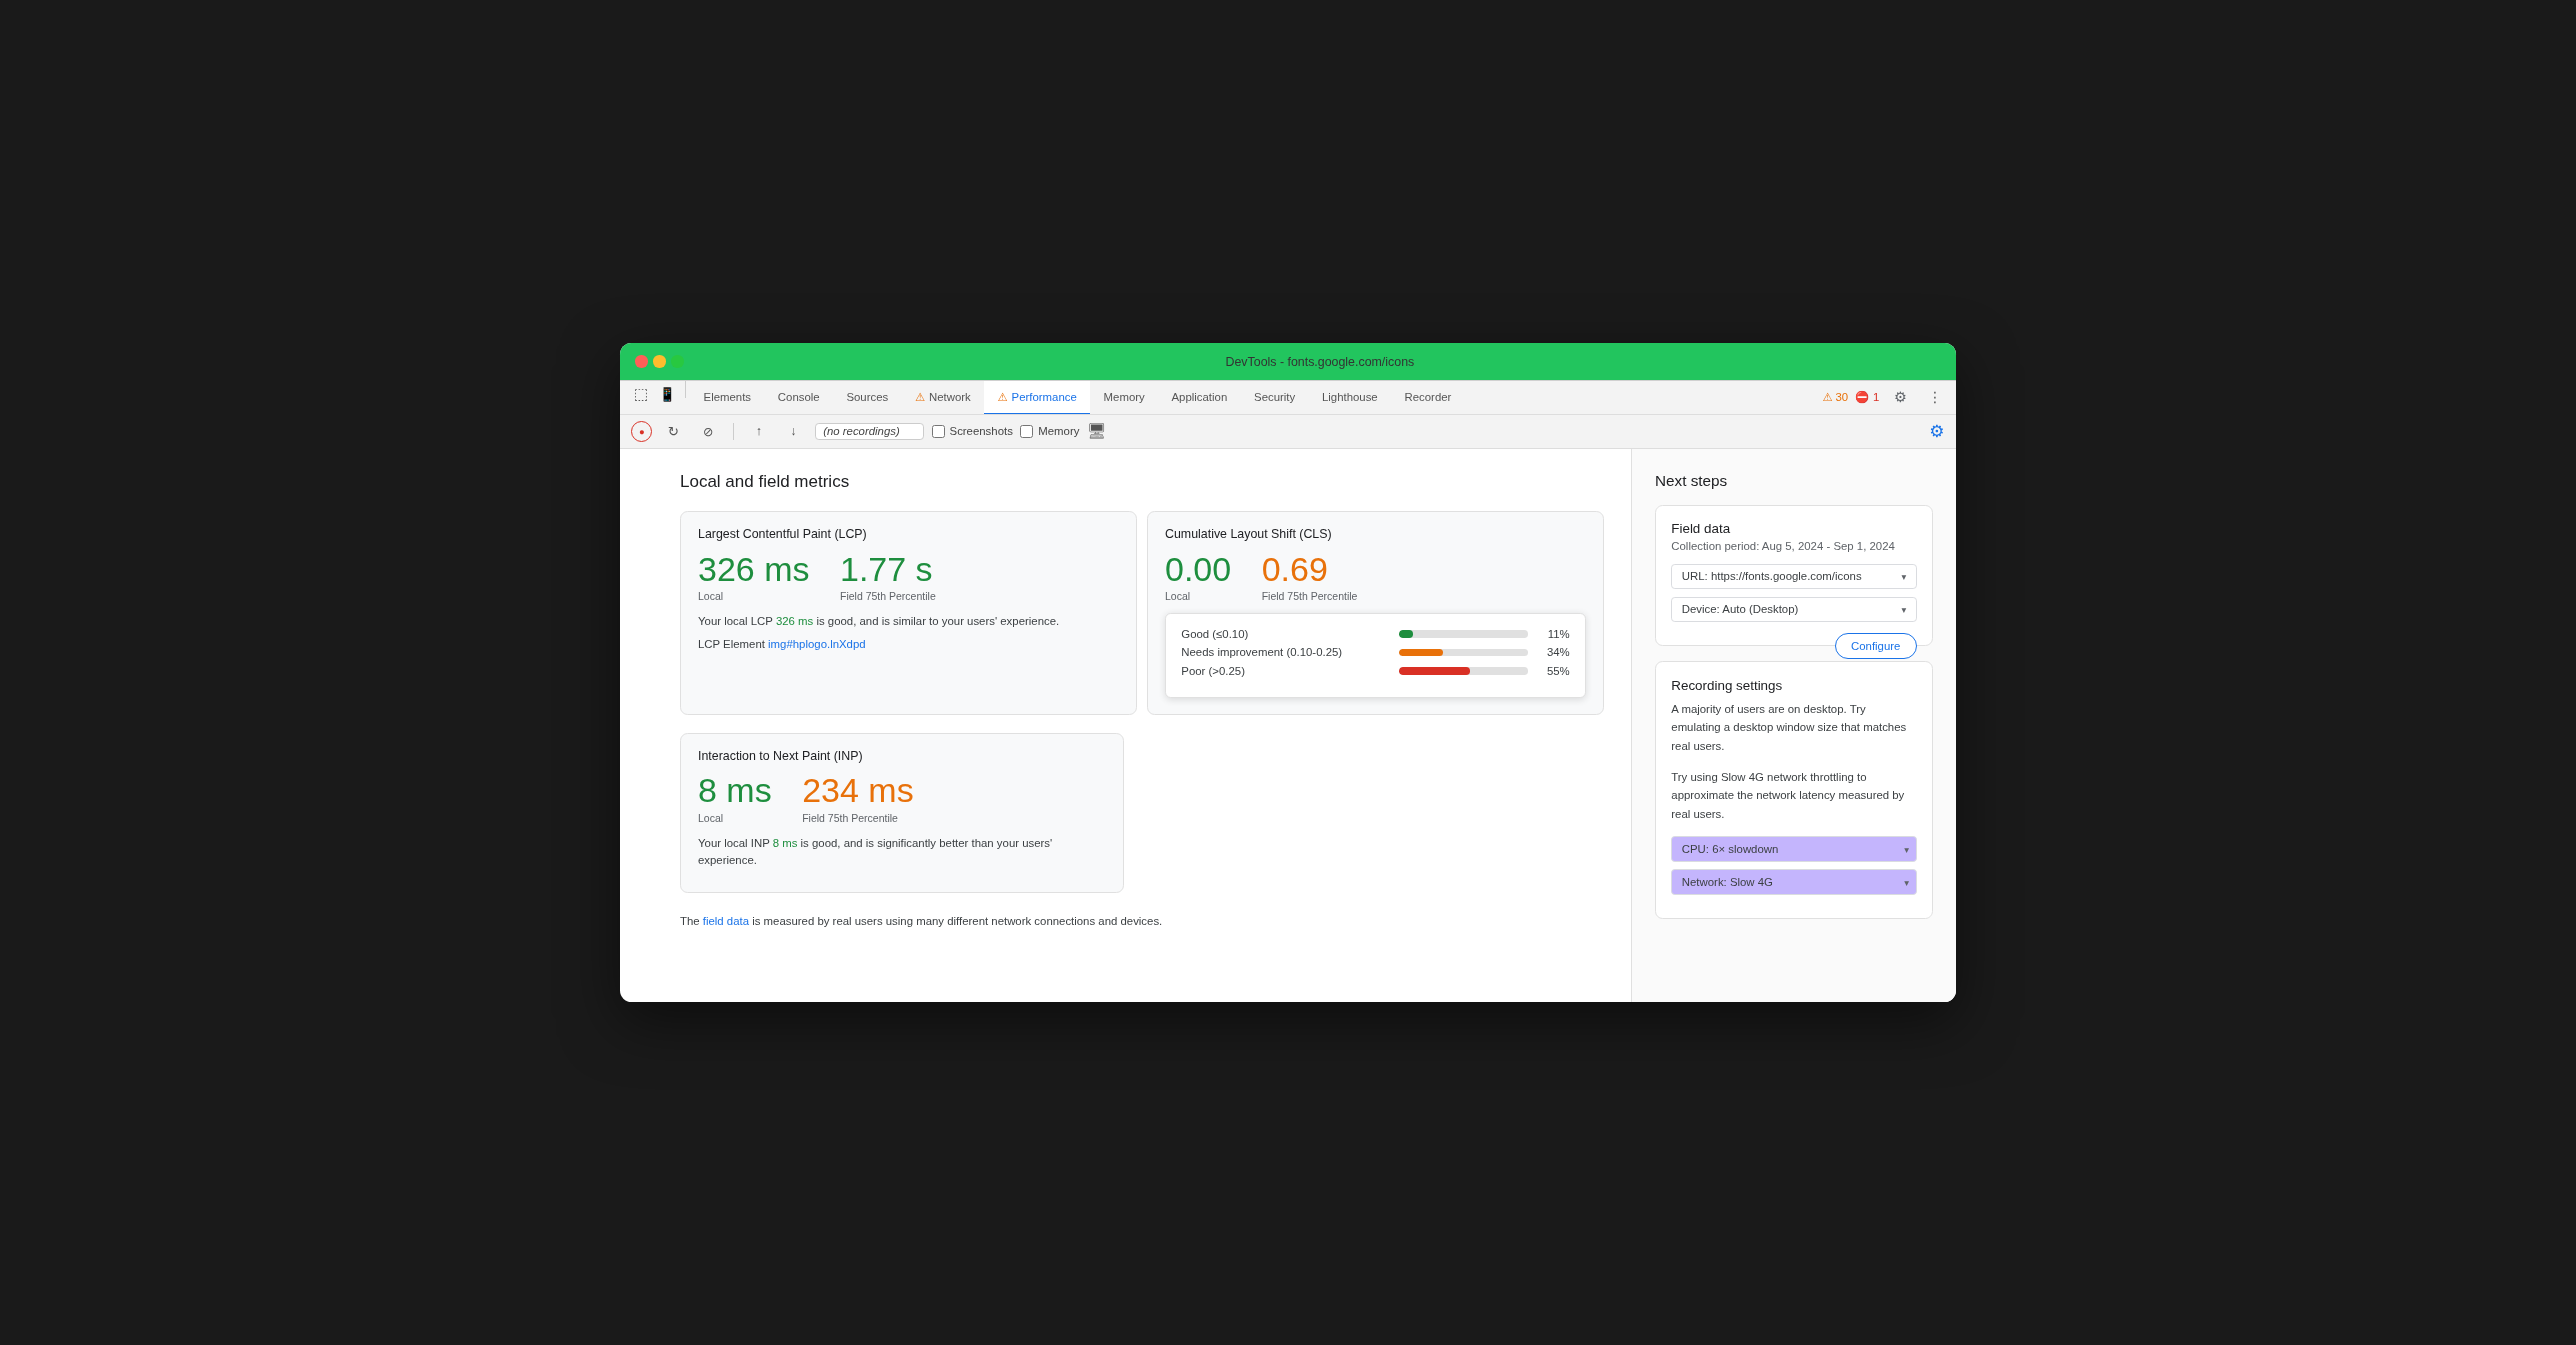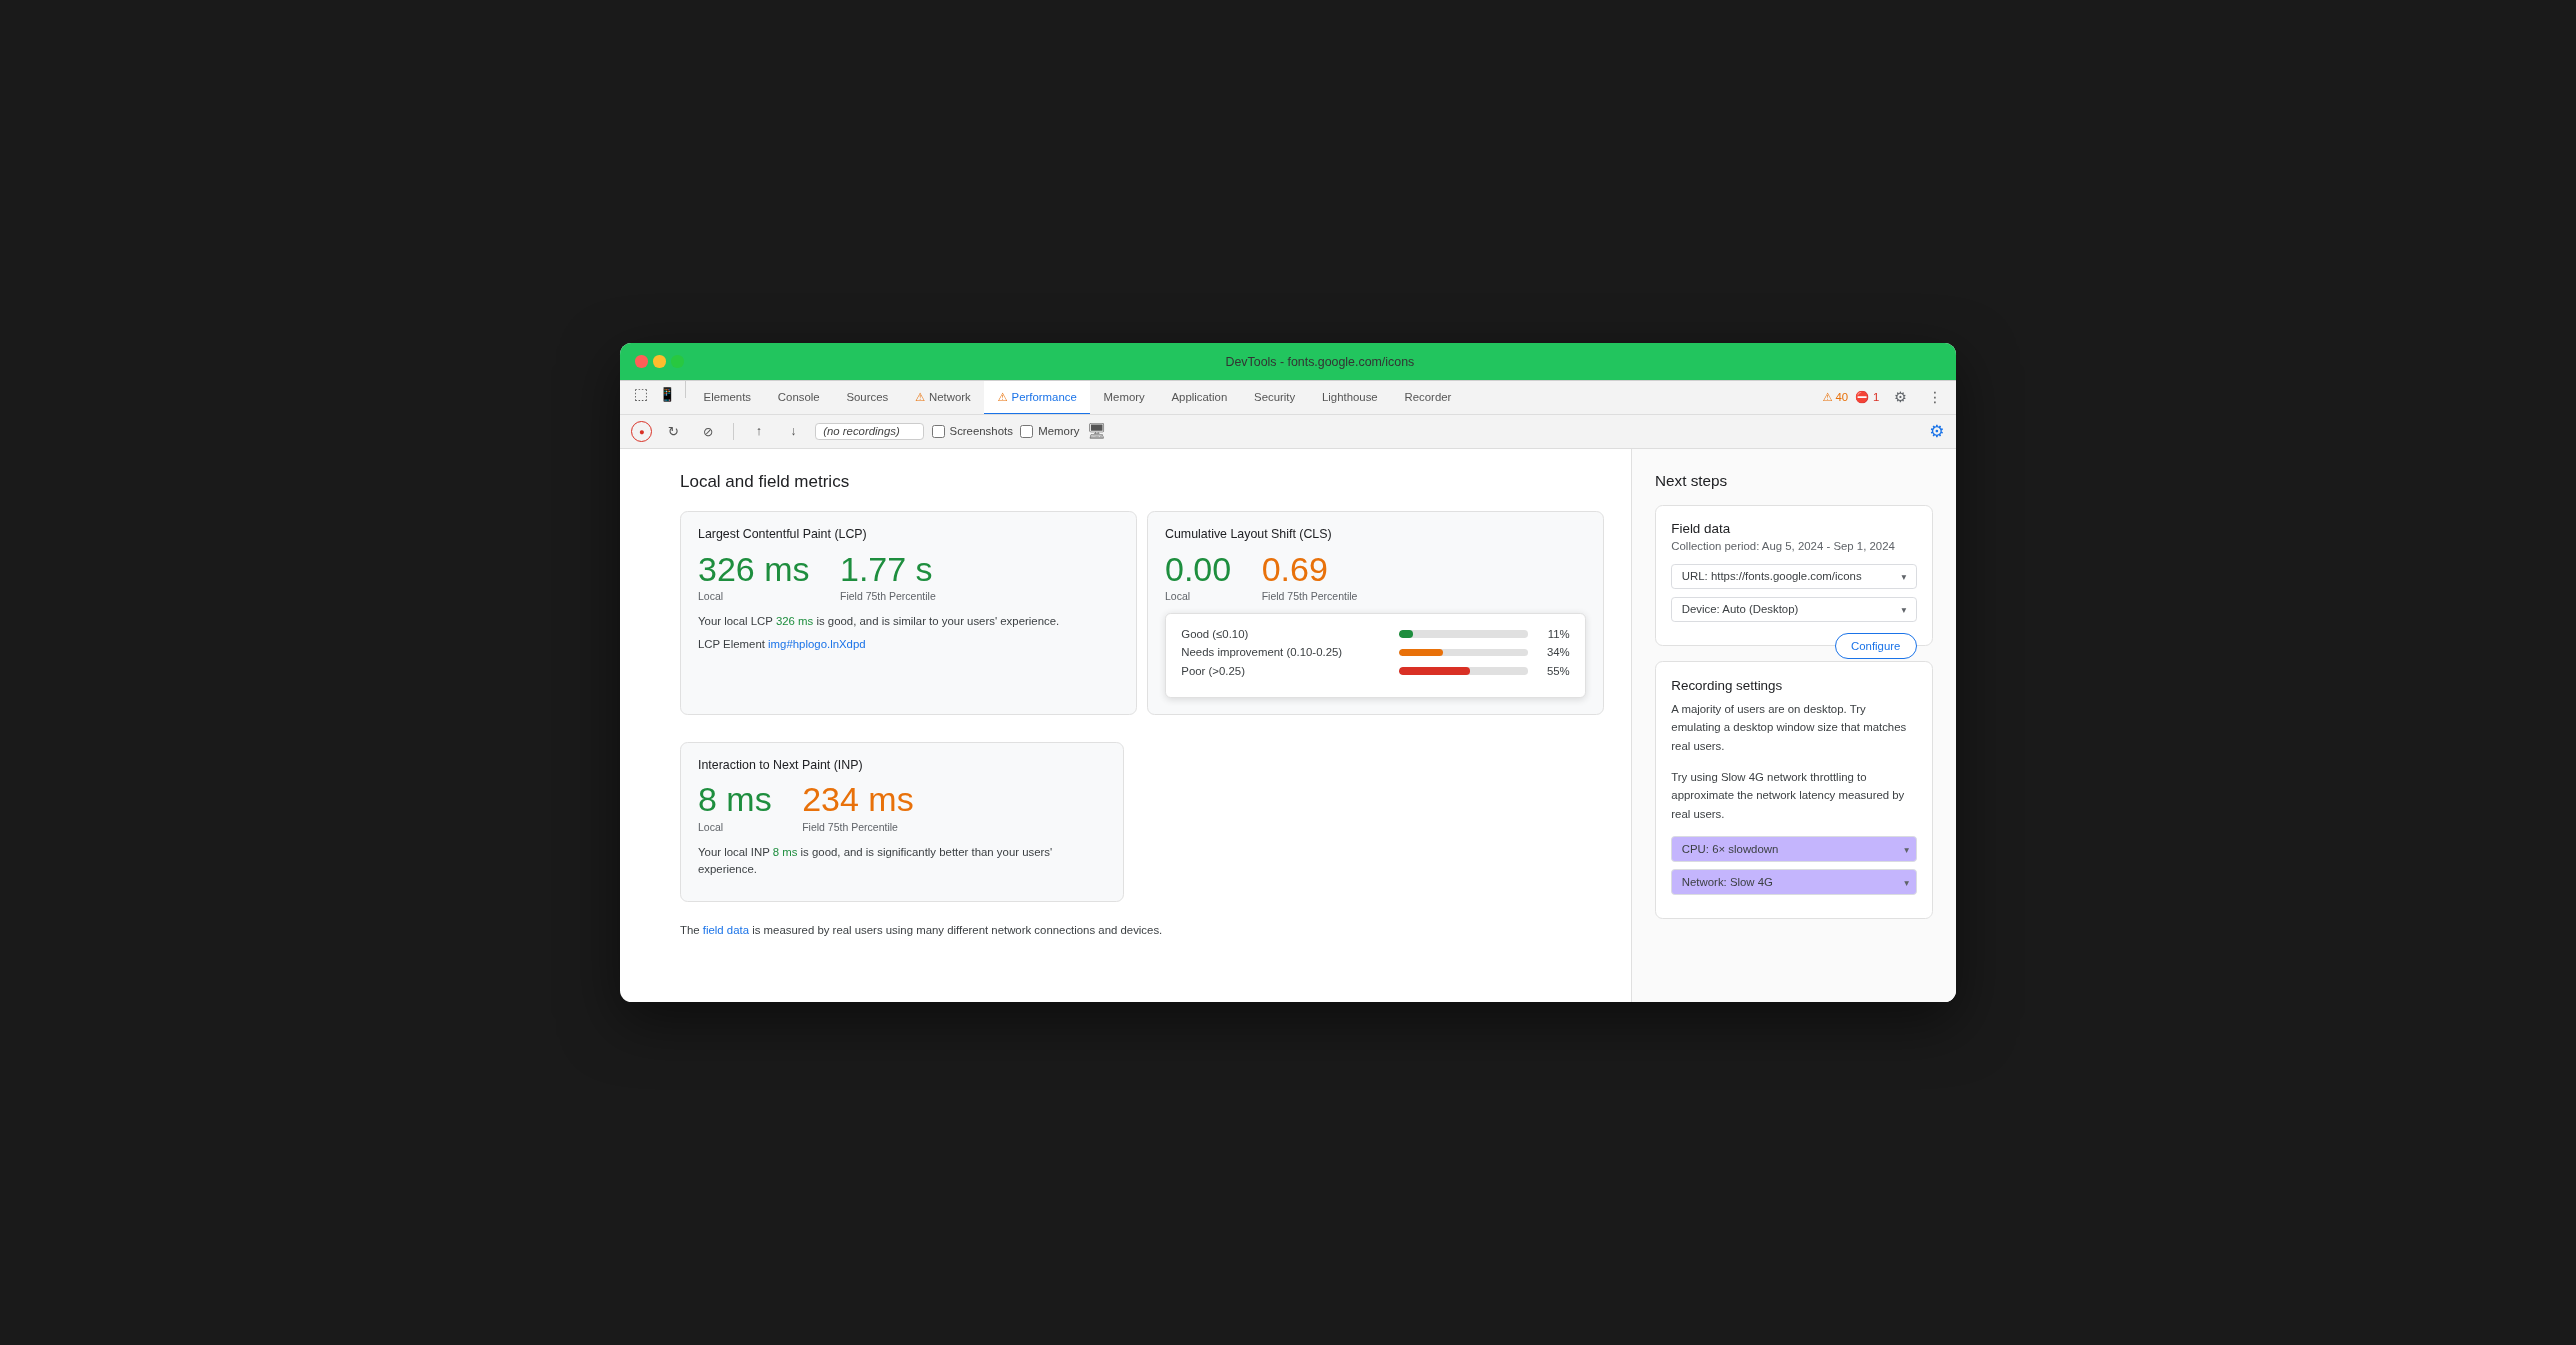--- a/index.html
+++ b/index.html
@@ -172,21 +172,21 @@
     .section-title {
       font-size: 17px;
       font-weight: 500;
       color: #202124;
       margin-bottom: 19px;
     }
     .metrics-grid {
       display: grid;
       grid-template-columns: 1fr 1fr;
       gap: 10px;
-      margin-bottom: 27px;
+      margin-bottom: 18px;
     }
     .metric-card {
       background: #f8f9fa;
       border: 1px solid #e0e0e0;
       border-radius: 7.6px;
       padding: 15.3px 17px;
     }
     .metric-card-title {
       font-size: 12.4px;
       color: #202124;
@@ -417,21 +417,21 @@
     <div class="tab">
       <span>Lighthouse</span>
     </div>
     <div class="tab">
       <span>Recorder</span>
     </div>
 
     <div class="tab-right">
       <div class="badge-warning">
         <span>⚠</span>
-        <span>40</span>
+        <span>30</span>
       </div>
       <div class="badge-error">
         <span>⛔</span>
         <span>1</span>
       </div>
       <div class="toolbar-icon" style="font-size:14.3px; color:#5f6368;">⚙</div>
       <div class="toolbar-icon" style="font-size:14.3px;">⋮</div>
     </div>
   </div>
 

